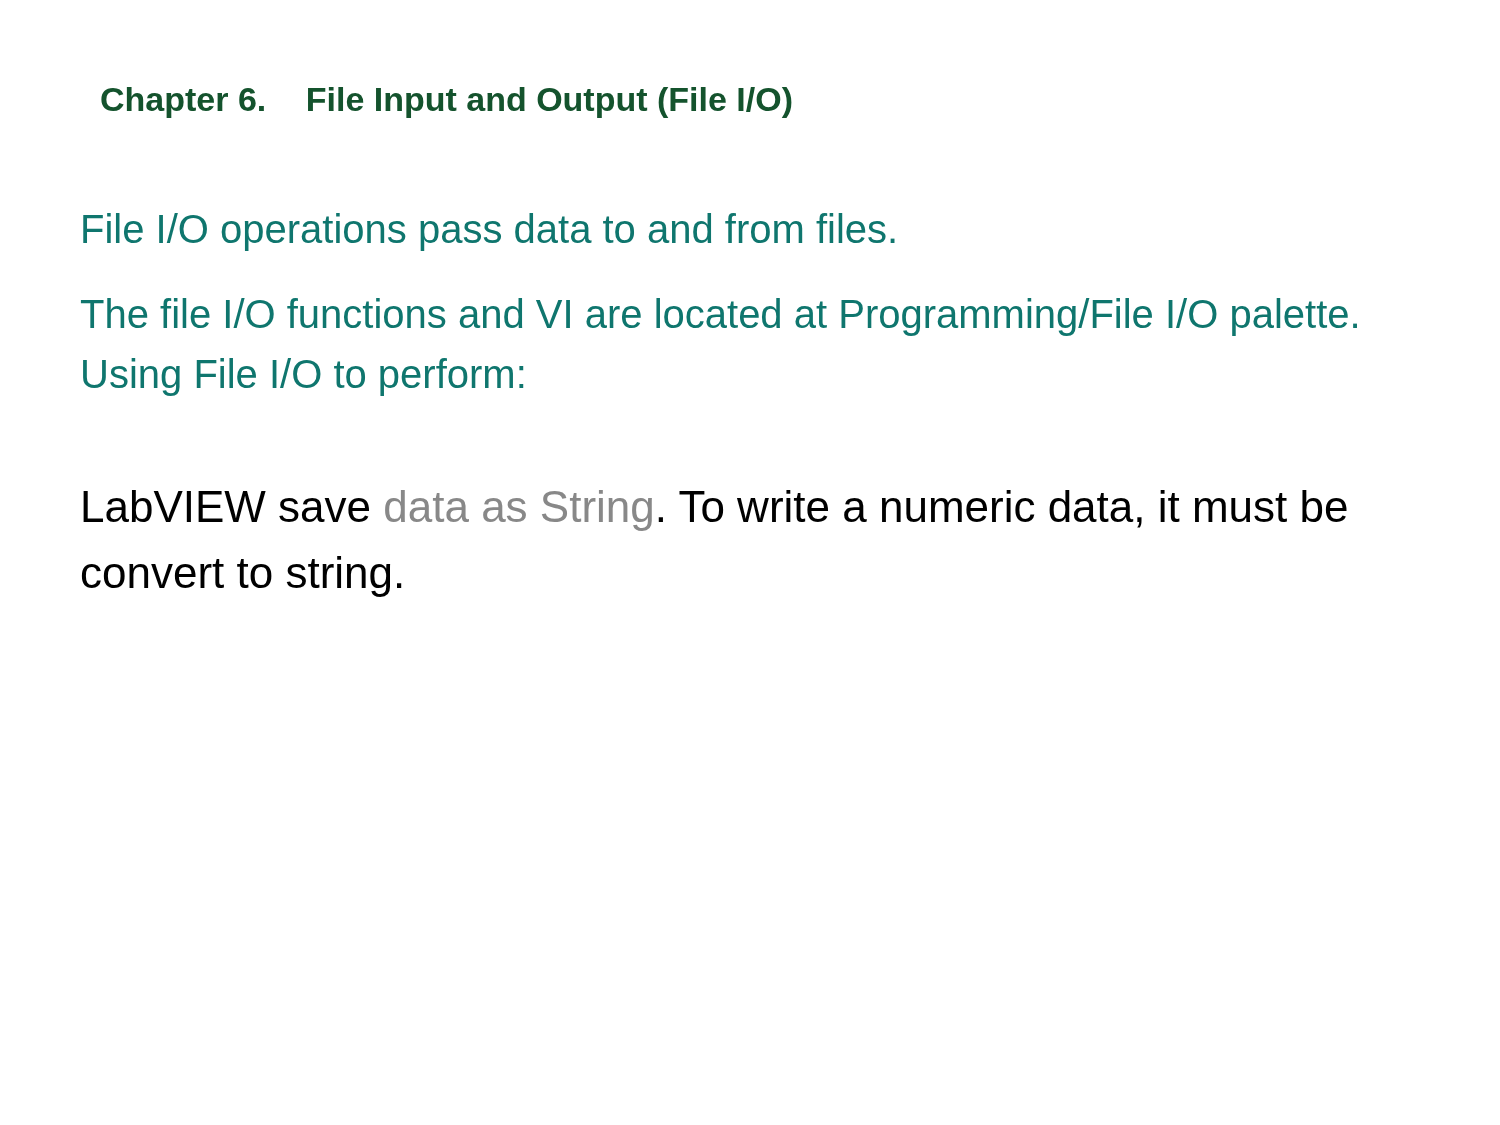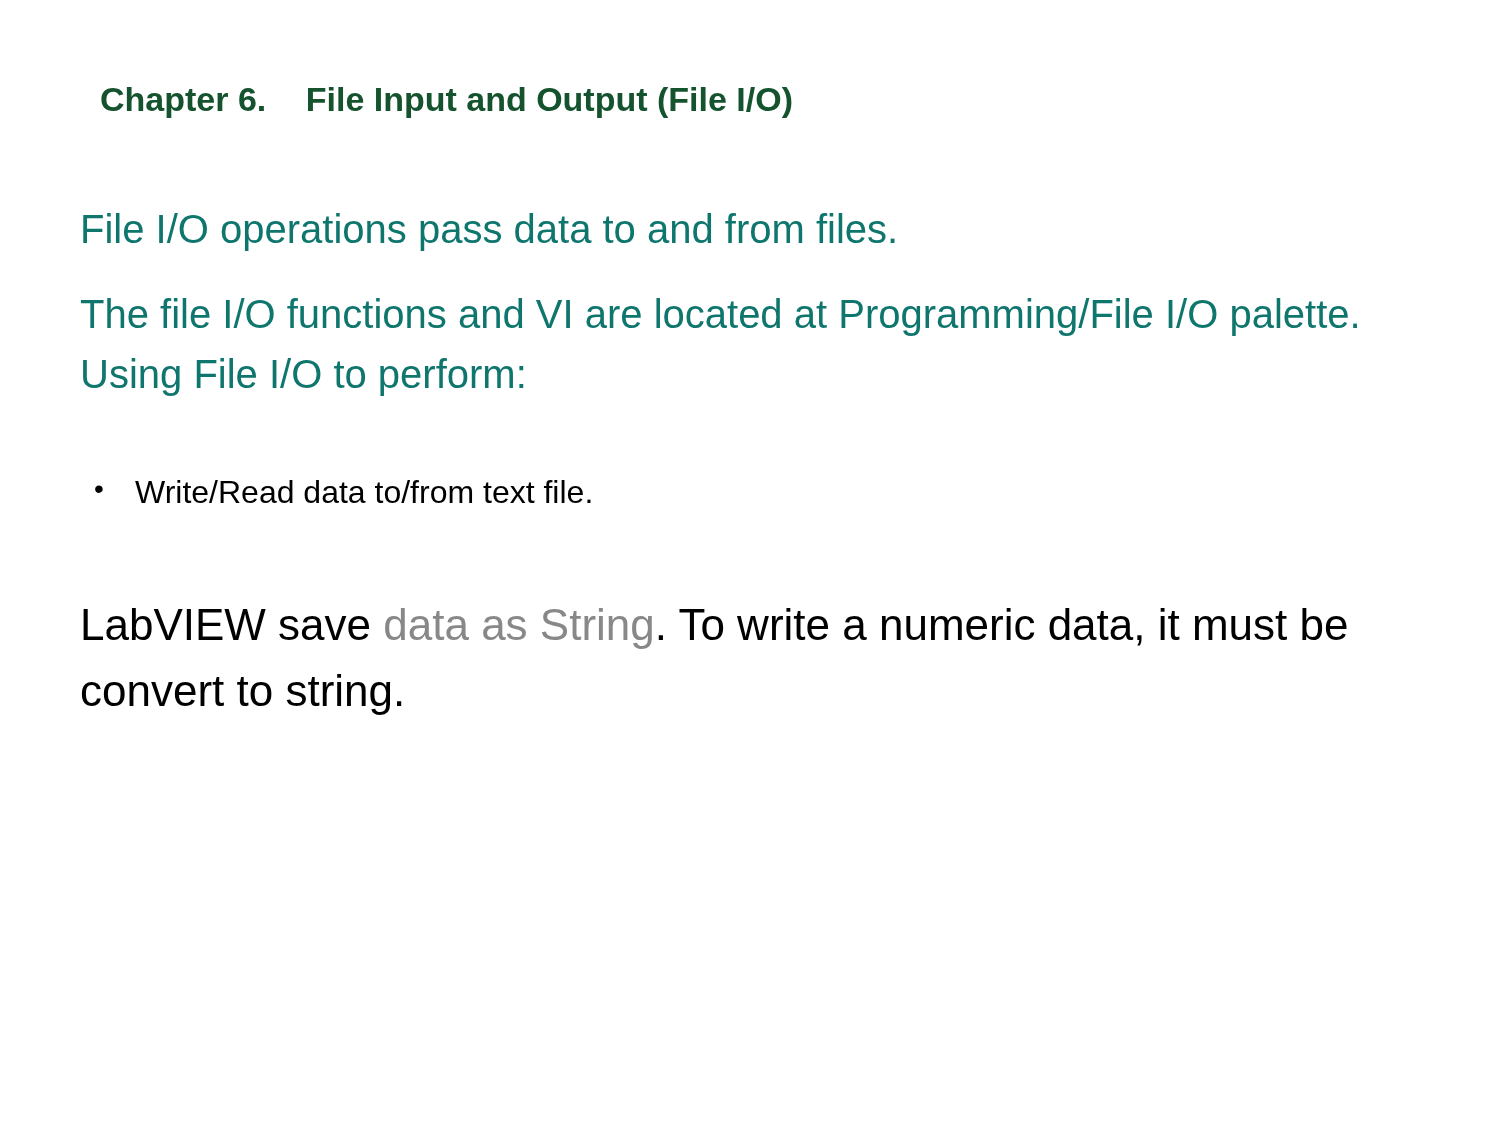--- a/index.html
+++ b/index.html
@@ -76,18 +76,17 @@
 <h1 class="chapter-title">
   <span class="chapter-num">Chapter 6.</span>
   <span>File Input and Output  (File I/O)</span>
 </h1>
 
 <p class="paragraph">File I/O operations pass data to and from files.</p>
 
 <p class="paragraph">The file I/O functions and VI are located at Programming/File I/O palette.  Using File I/O to perform:</p>
 
 <ul class="bullet-list">
-  <li class="bullet-item">Write/Read data to/from text file.</li>
 </ul>
 
 <p class="closing-paragraph">
   <span>LabVIEW save </span><span class="gray-text">data as String</span><span>. To write a numeric data, it must be convert to string.</span>
 </p>
 
 </body></html>

